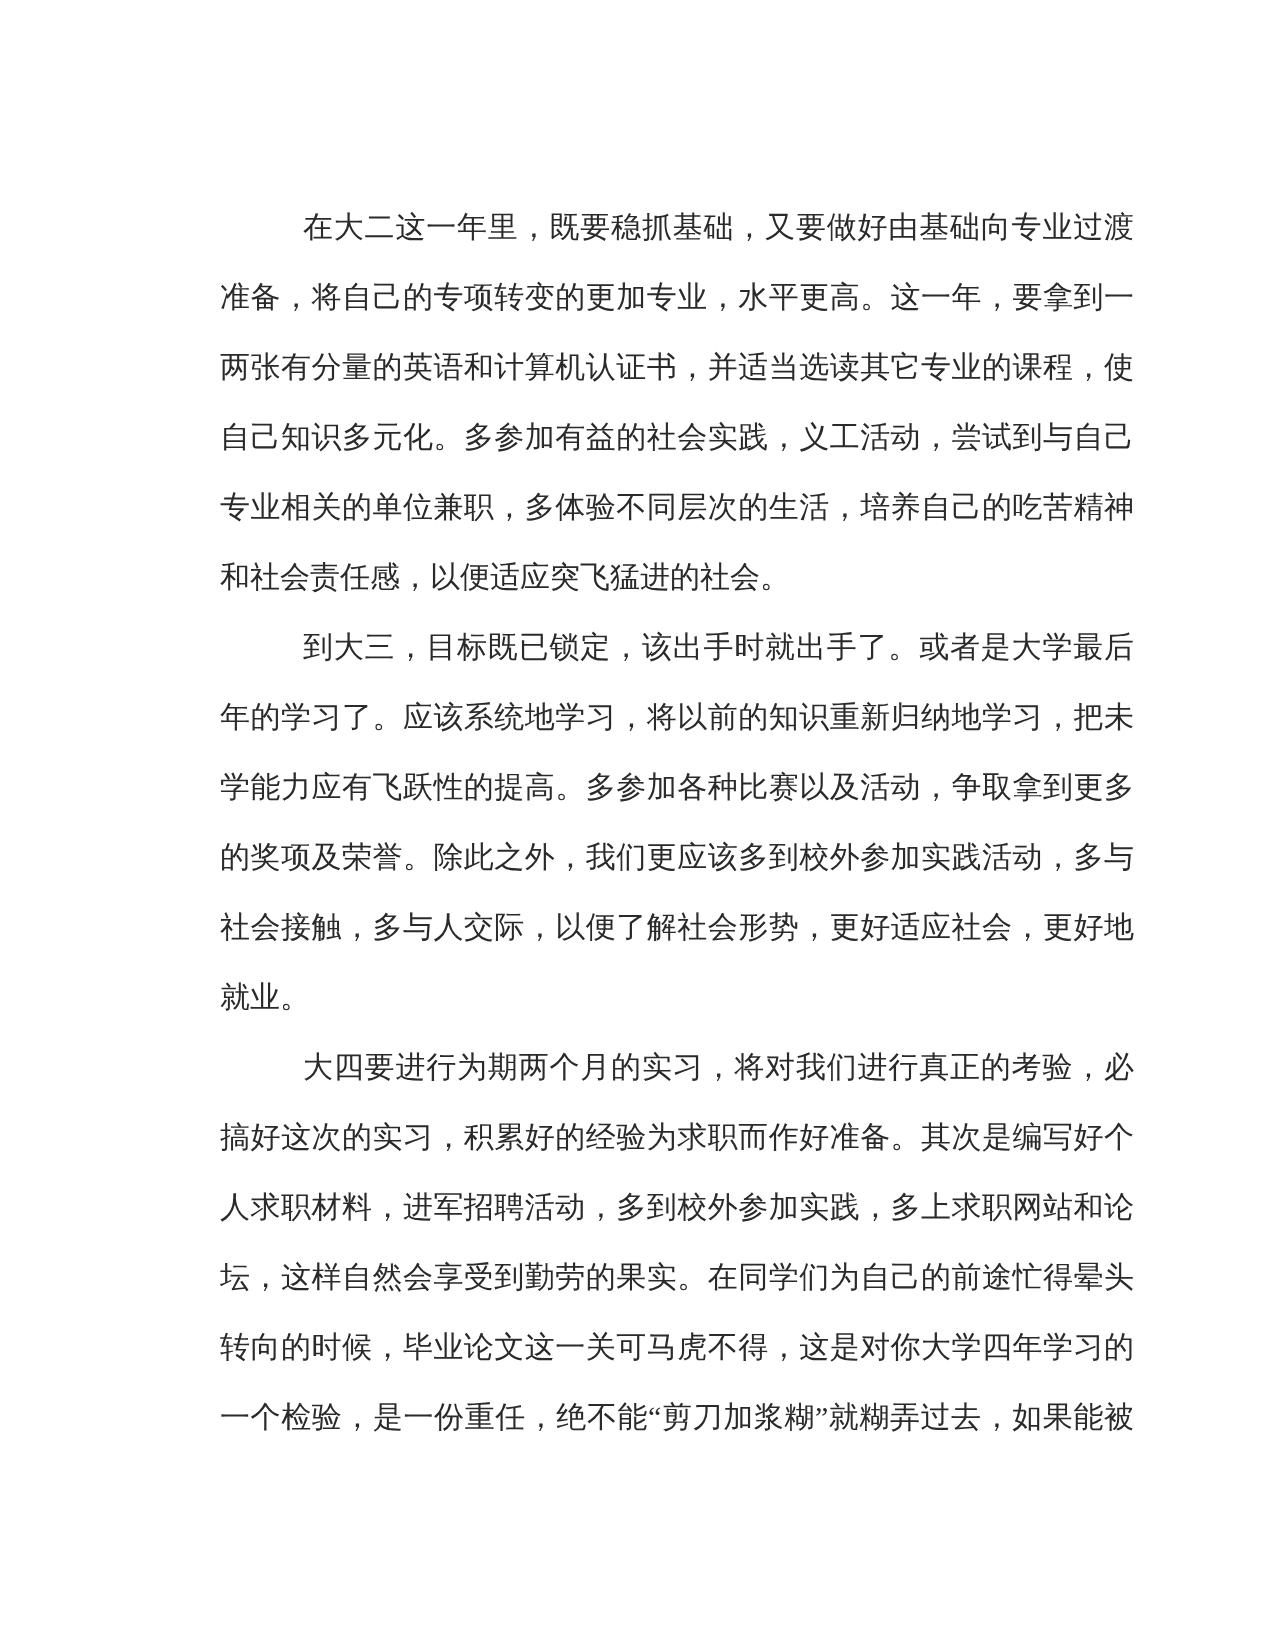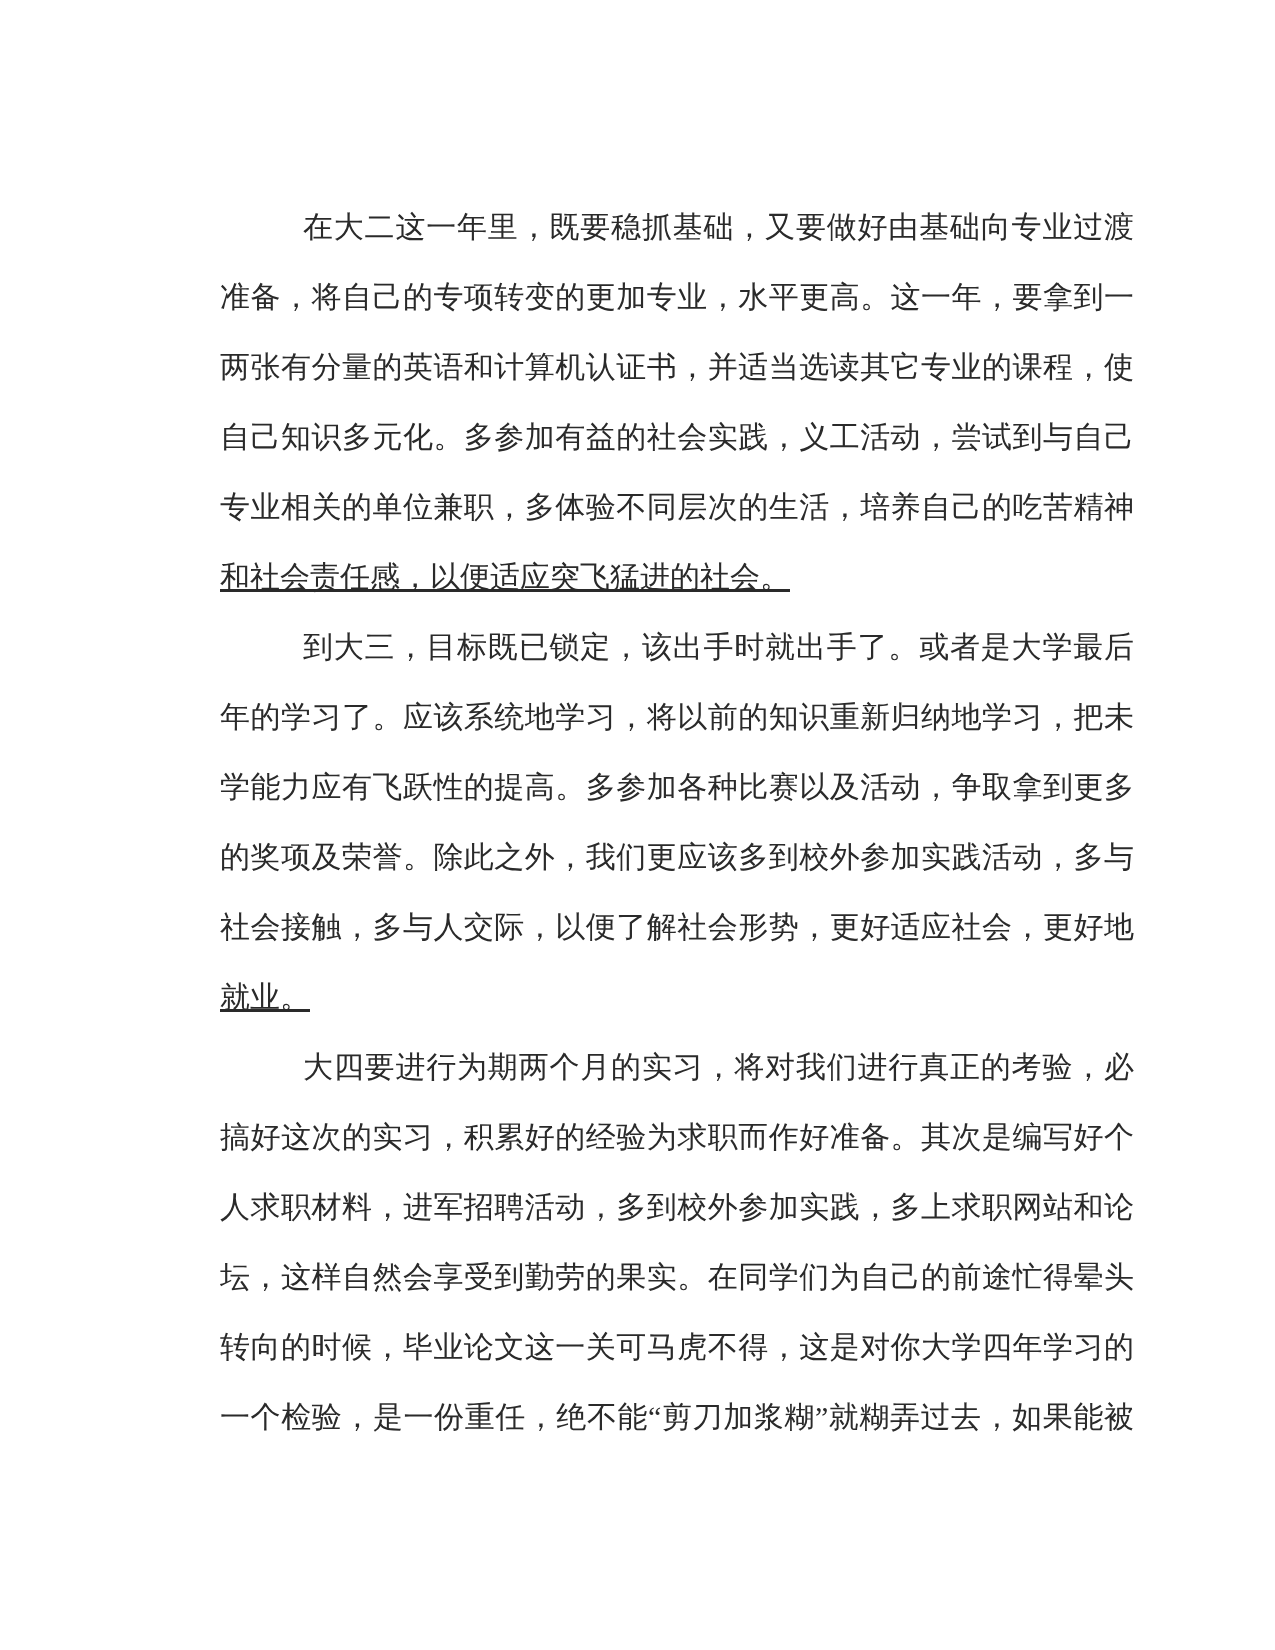--- a/index.html
+++ b/index.html
@@ -31,21 +31,20 @@
     text-align: justify;
     text-align-last: justify;
     overflow: hidden;
   }
   .line.first {
     text-indent: 83px; 
   }
   .line.last {
     text-align: center;
     text-align-last: left;
-    text-decoration: underline;
   }
 </style>
 </head>
 <body>
 
 <div class="page">
   <div class="text-block" style="color: rgb(42, 42, 42);">
       <div class="paragraph">
         <div class="line first">在大二这一年里，既要稳抓基础，又要做好由基础向专业过渡的</div>
         <div class="line">准备，将自己的专项转变的更加专业，水平更高。这一年，要拿到一</div>

